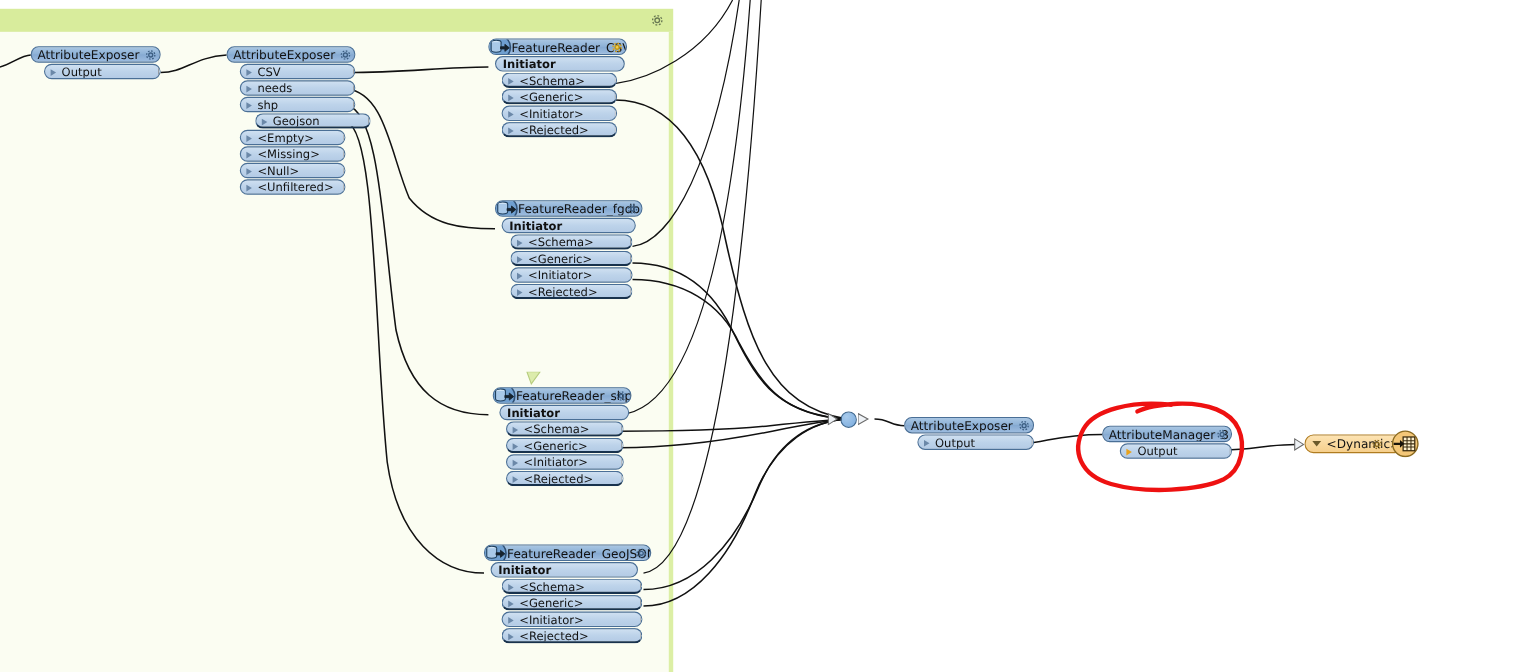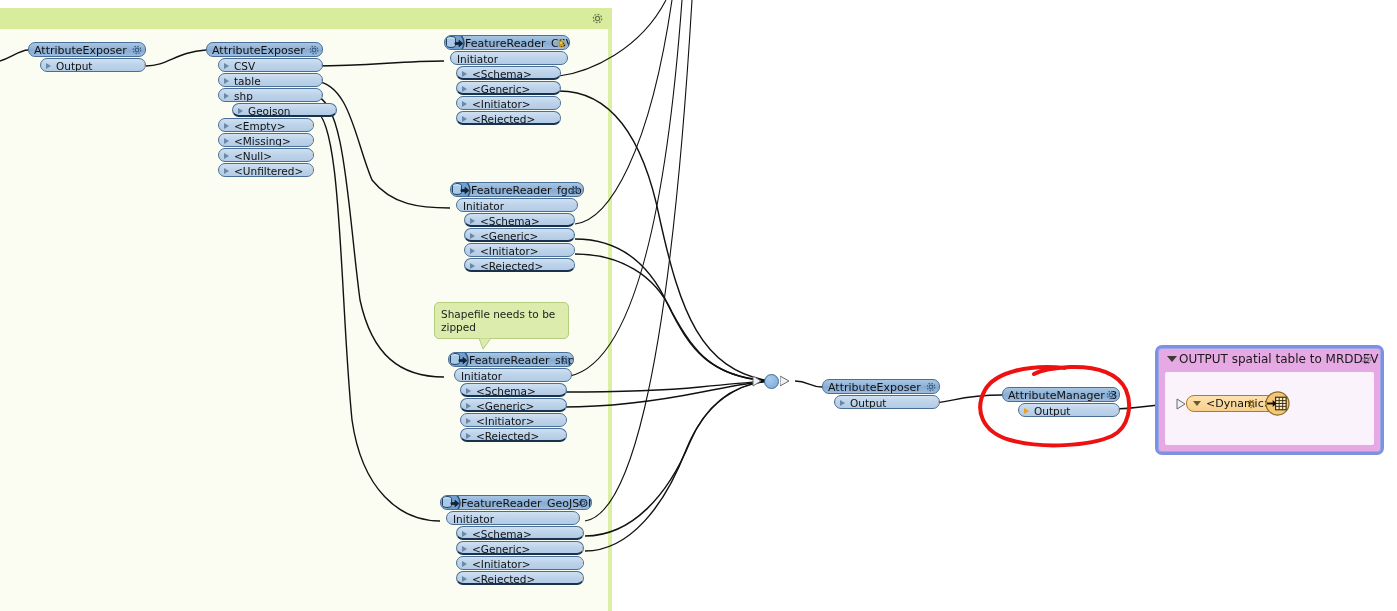--- a/index.html
+++ b/index.html
@@ -69,21 +69,21 @@
     padding-left:15px;white-space:nowrap;overflow:hidden;
     margin-top:1px;
   }
   .port .ptri{
     position:absolute;left:5px;top:4px;width:0;height:0;
     border-top:3.5px solid transparent;border-bottom:3.5px solid transparent;
     border-left:5px solid #6b88a8;
   }
   .port.orange .ptri{border-left-color:#e8a21c;}
   .port.thick{border-bottom-width:2px;border-bottom-color:#18324d;}
-  .port.inport{padding-left:6px;}
+  .port.inport{padding-left:6px;font-weight:bold;}
 
   
   .oflag{position:absolute;right:-10px;top:1px;width:11px;height:12px;}
   
   .iarrow{position:absolute;left:-10px;top:1px;width:11px;height:12px;}
 
   
   .ricon{position:absolute;left:-4px;top:-5px;width:24px;height:24px;}
 
   
@@ -197,21 +197,21 @@
     </div>
     <div class="port" style="margin-left:12px;width:105px;">
       <i class="ptri"></i>
       <span>CSV</span>
       <svg class="oflag" viewBox="0 0 11 12">
           <path d="M0,1 L9,6 L0,11 Z" fill="#eef2f6" stroke="#6a6a6a" stroke-width="1"></path>
         </svg>
     </div>
     <div class="port" style="margin-left:12px;width:105px;">
       <i class="ptri"></i>
-      <span>table</span>
+      <span>needs</span>
       <svg class="oflag" viewBox="0 0 11 12">
           <path d="M0,1 L9,6 L0,11 Z" fill="#eef2f6" stroke="#6a6a6a" stroke-width="1"></path>
         </svg>
     </div>
     <div class="port" style="margin-left:12px;width:105px;">
       <i class="ptri"></i>
       <span>shp</span>
       <svg class="oflag" viewBox="0 0 11 12">
           <path d="M0,1 L9,6 L0,11 Z" fill="#eef2f6" stroke="#6a6a6a" stroke-width="1"></path>
         </svg>
@@ -352,23 +352,20 @@
     <div class="port thick" style="margin-left:14px;width:111px;">
       <i class="ptri"></i>
       <span>&lt;Rejected&gt;</span>
       <svg class="oflag" viewBox="0 0 11 12">
           <path d="M0,1 L9,6 L0,11 Z" fill="#eef2f6" stroke="#9a9a9a" stroke-width="1"></path>
         </svg>
       
     </div>
   </div>
 
-  <div class="note" style="left:434px;top:302px;width:135px;height:37px;">
-    <span>Shapefile needs to be zipped</span>
-  </div>
   <svg class="note-tail" style="left:478px;top:338px;" viewBox="0 0 14 12">
     <path d="M1,0 L13,0 L5,11 Z" fill="#dcecac" stroke="#b6cc7e" stroke-width="1"></path>
   </svg>
 
   <div class="node" style="left:448px;top:352px;width:126px;">
     <div class="nhead wicon">
       <svg class="ricon" viewBox="0 0 24 24">
         <circle cx="12" cy="12" r="11" fill="#6f9fd0" stroke="#2f4f72" stroke-width="1.4"></circle>
         <ellipse cx="10" cy="7.5" rx="4.5" ry="2" fill="#cfe3f5" stroke="#21415f" stroke-width="1"></ellipse>
         <path d="M5.5,7.5 v7 a4.5,2 0 0 0 9,0 v-7" fill="#a9c9e8" stroke="#21415f" stroke-width="1"></path>
@@ -517,32 +514,20 @@
     </div>
     <div class="port orange" style="margin-left:16px;width:102px;">
       <i class="ptri"></i>
       <span>Output</span>
       <svg class="oflag" viewBox="0 0 11 12">
           <path d="M0,1 L9,6 L0,11 Z" fill="#eef2f6" stroke="#6a6a6a" stroke-width="1"></path>
         </svg>
     </div>
   </div>
 
-  <div class="obook" style="left:1155px;top:345px;width:229px;height:110px;">
-    <div class="obook-title">
-      <i class="obook-tri"></i><span>OUTPUT spatial table to MRDDEV</span>
-    </div>
-    <svg class="obook-gear" viewBox="0 0 16 16">
-      <g fill="none" stroke="#8a6a8c" stroke-width="1.6">
-          <circle cx="8" cy="8" r="2.4"></circle>
-          <circle cx="8" cy="8" r="5" stroke-dasharray="2 1.9"></circle>
-        </g>
-    </svg>
-    <div class="obook-inner"></div>
-  </div>
 
   <div style="position:absolute;left:1186px;top:395px;width:90px;height:17px;
               background:linear-gradient(#fde3b2,#f6cf8c);
               border:1px solid #b07c20;border-radius:8px;box-sizing:border-box;
               font-size:11px;line-height:15px;color:#111;padding-left:19px;white-space:nowrap;">
     <i style="position:absolute;left:6px;top:5px;width:0;height:0;
               border-left:4.5px solid transparent;border-right:4.5px solid transparent;
               border-top:5.5px solid #6b5a2a;"></i>
     <span>&lt;Dynamic&gt;</span>
     <svg style="position:absolute;right:17px;top:2px;width:12px;height:12px;" viewBox="0 0 16 16">

